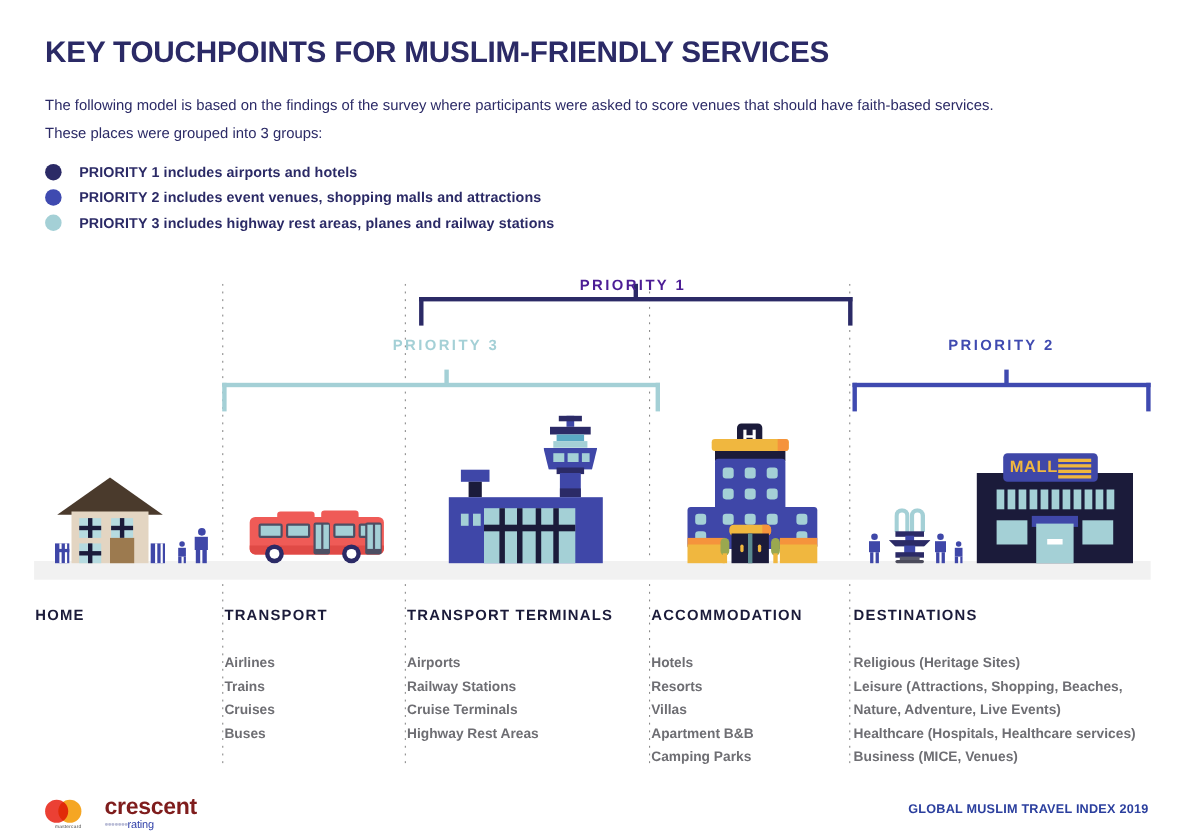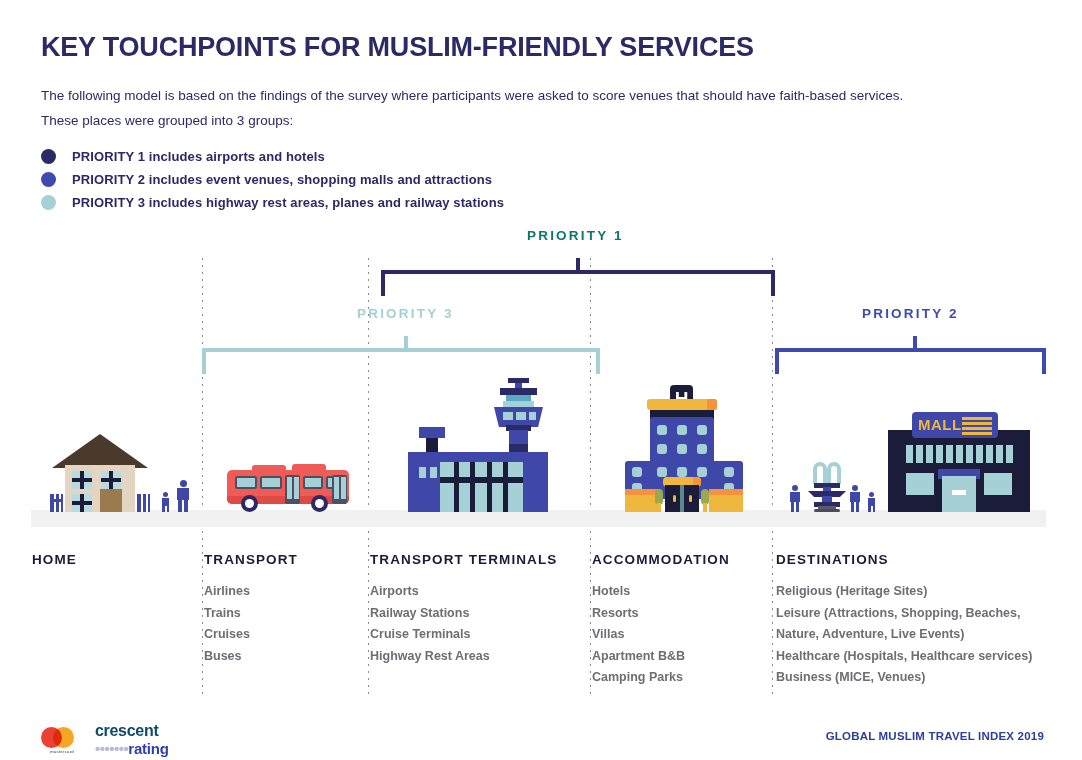--- a/index.html
+++ b/index.html
@@ -68,40 +68,40 @@
     position: absolute; left: 31px; top: 510px;
     width: 1015px; height: 17px; background: #f1f1f1;
   }
 
   
   .col { position: absolute; }
   .col-head {
     font-size: 13.5px; font-weight: bold; color: #1b1b3a;
     letter-spacing: 1.1px; white-space: nowrap;
   }
-  .col-list { margin-top: 14px; }
+  .col-list { margin-top: 25px; }
   .col-list li {
     list-style: none; font-size: 12.5px; font-weight: bold;
     color: #6e6e73; line-height: 21.5px; white-space: nowrap;
   }
   .col-list li.wrap { white-space: normal; }
 
   
   .footer-left { position: absolute; left: 41px; top: 723px; display: flex; align-items: center; }
   .mc-logo { position: relative; width: 42px; height: 30px; }
   .mc-c { position: absolute; top: 2px; width: 21px; height: 21px; border-radius: 50%; }
   .mc-red { left: 0; background: #eb4034; }
   .mc-yel { left: 12px; background: #f5a623; mix-blend-mode: multiply; }
   .mc-word {
     position: absolute; left: 0; top: 24px; width: 42px;
     font-size: 4.4px; color: #444; text-align: center; letter-spacing: 0.2px;
   }
   .cr-logo { margin-left: 12px; line-height: 1; }
-  .cr-top { font-size: 16px; font-weight: bold; color: #0c4a6e; letter-spacing: -0.3px; }
-  .cr-bot { font-size: 15px; font-weight: bold; color: #2f3fa8; letter-spacing: -0.2px; margin-top: 2px; }
+  .cr-top { font-size: 21px; font-weight: bold; color: #7f1d1d; letter-spacing: -0.3px; }
+  .cr-bot { font-size: 10px; font-weight: normal; color: #2f3fa8; letter-spacing: -0.2px; margin-top: 2px; }
   .cr-bot .dots { color: #b9bcd6; letter-spacing: -0.5px; }
   .footer-right {
     position: absolute; right: 38px; top: 730px;
     font-size: 11.5px; font-weight: bold; color: #2b3f9e; letter-spacing: 0.2px;
   }
 
   
   .art { position: absolute; }
   .px { position: absolute; }
 
@@ -139,21 +139,21 @@
   <div class="divider" style="left:368px"></div>
   <div class="divider" style="left:590px"></div>
   <div class="divider" style="left:772px"></div>
 
   <div class="bracket" style="left:381px; top:258px; width:394px; height:40px;">
     <div class="stem" style="left:195px; background:#2b2a66;"></div>
     <div class="bar" style="background:#2b2a66;"></div>
     <div class="legL" style="background:#2b2a66;"></div>
     <div class="legR" style="background:#2b2a66;"></div>
   </div>
-  <div class="bracket-label" style="left:527px; top:228px; color:#0f766e;">PRIORITY 1</div>
+  <div class="bracket-label" style="left:527px; top:252px; color:#4c1d95;">PRIORITY 1</div>
 
   <div class="bracket" style="left:202px; top:336px; width:398px; height:40px;">
     <div class="stem" style="left:202px; background:#a4d0d6;"></div>
     <div class="bar" style="background:#a4d0d6;"></div>
     <div class="legL" style="background:#a4d0d6;"></div>
     <div class="legR" style="background:#a4d0d6;"></div>
   </div>
   <div class="bracket-label" style="left:357px; top:306px; color:#a4d0d6;">PRIORITY 3</div>
 
   <div class="bracket" style="left:775px; top:336px; width:271px; height:40px;">

